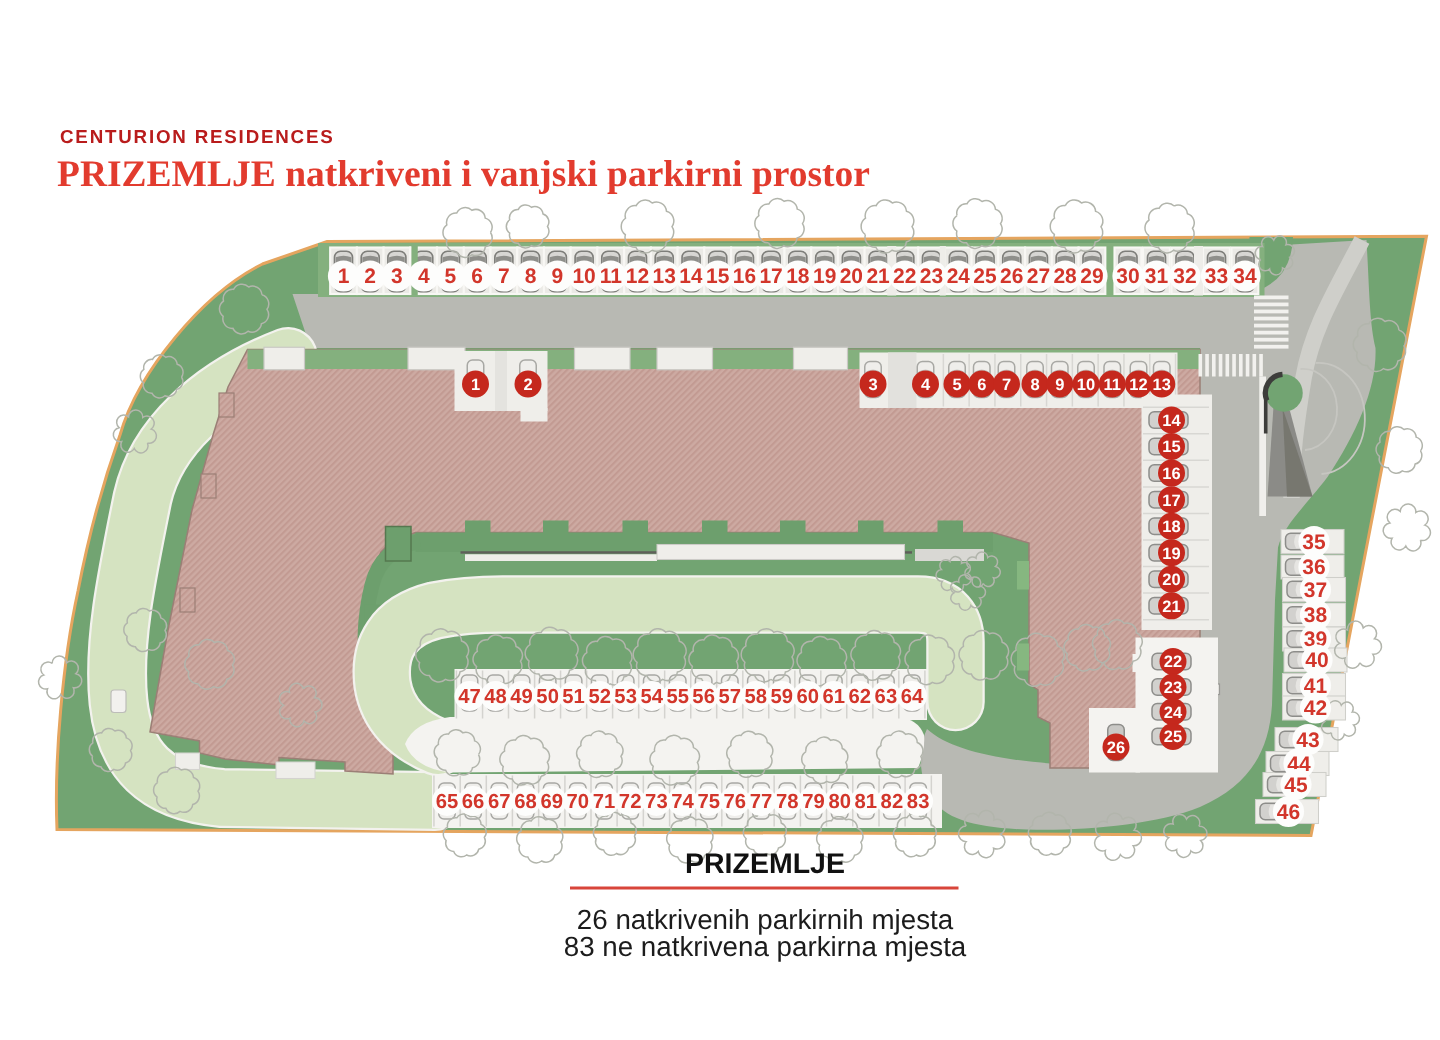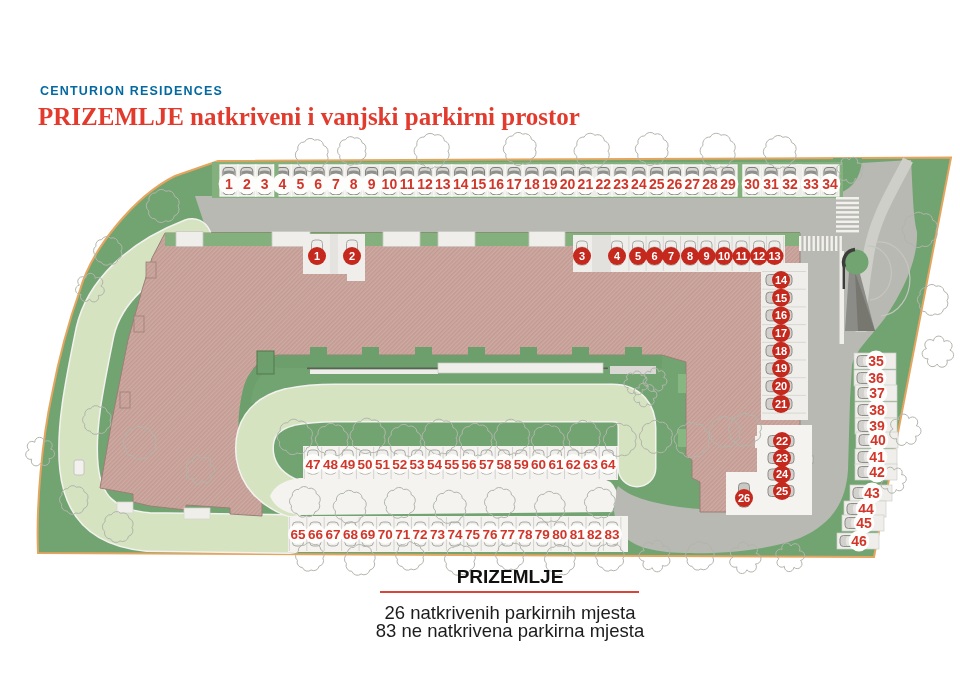--- a/index.html
+++ b/index.html
@@ -716,21 +716,21 @@
     <text x="782.0" y="461.9" font-size="11" font-weight="bold" fill="#fff" text-anchor="middle">23</text>
 <circle cx="782.0" cy="474.5" r="9" fill="#c5281d"></circle>
     <text x="782.0" y="478.4" font-size="11" font-weight="bold" fill="#fff" text-anchor="middle">24</text>
 <circle cx="782.0" cy="491" r="9" fill="#c5281d"></circle>
     <text x="782.0" y="494.9" font-size="11" font-weight="bold" fill="#fff" text-anchor="middle">25</text>
 
 <circle cx="744.0" cy="498" r="9" fill="#c5281d"></circle>
     <text x="744.0" y="501.9" font-size="11" font-weight="bold" fill="#fff" text-anchor="middle">26</text>
 </svg>
 
-<div style="position:absolute;left:40px;top:84px;font-size:12.5px;letter-spacing:1.2px;color:#0369a1;font-weight:bold;">CENTURION RESIDENCES</div>
+<div style="position:absolute;left:40px;top:84px;font-size:12.5px;letter-spacing:1.2px;color:#b91c1c;font-weight:bold;">CENTURION RESIDENCES</div>
 
 <div style="position:absolute;left:38px;top:103px;font-size:25px;color:#e23b2e;font-weight:bold;font-family:Liberation Serif, serif;">PRIZEMLJE natkriveni i vanjski parkirni prostor</div>
 
 <div style="position:absolute;left:0;top:566px;width:1020px;text-align:center;font-size:19px;font-weight:bold;color:#111;">PRIZEMLJE</div>
 
 <div style="position:absolute;left:380px;top:591px;width:259px;height:2px;background:#d8453a;"></div>
 
 <div style="position:absolute;left:0;top:602px;width:1020px;text-align:center;font-size:18.5px;color:#1c1c1c;">26 natkrivenih parkirnih mjesta</div>
 
 <div style="position:absolute;left:0;top:620px;width:1020px;text-align:center;font-size:18.5px;color:#1c1c1c;">83 ne natkrivena parkirna mjesta</div>

